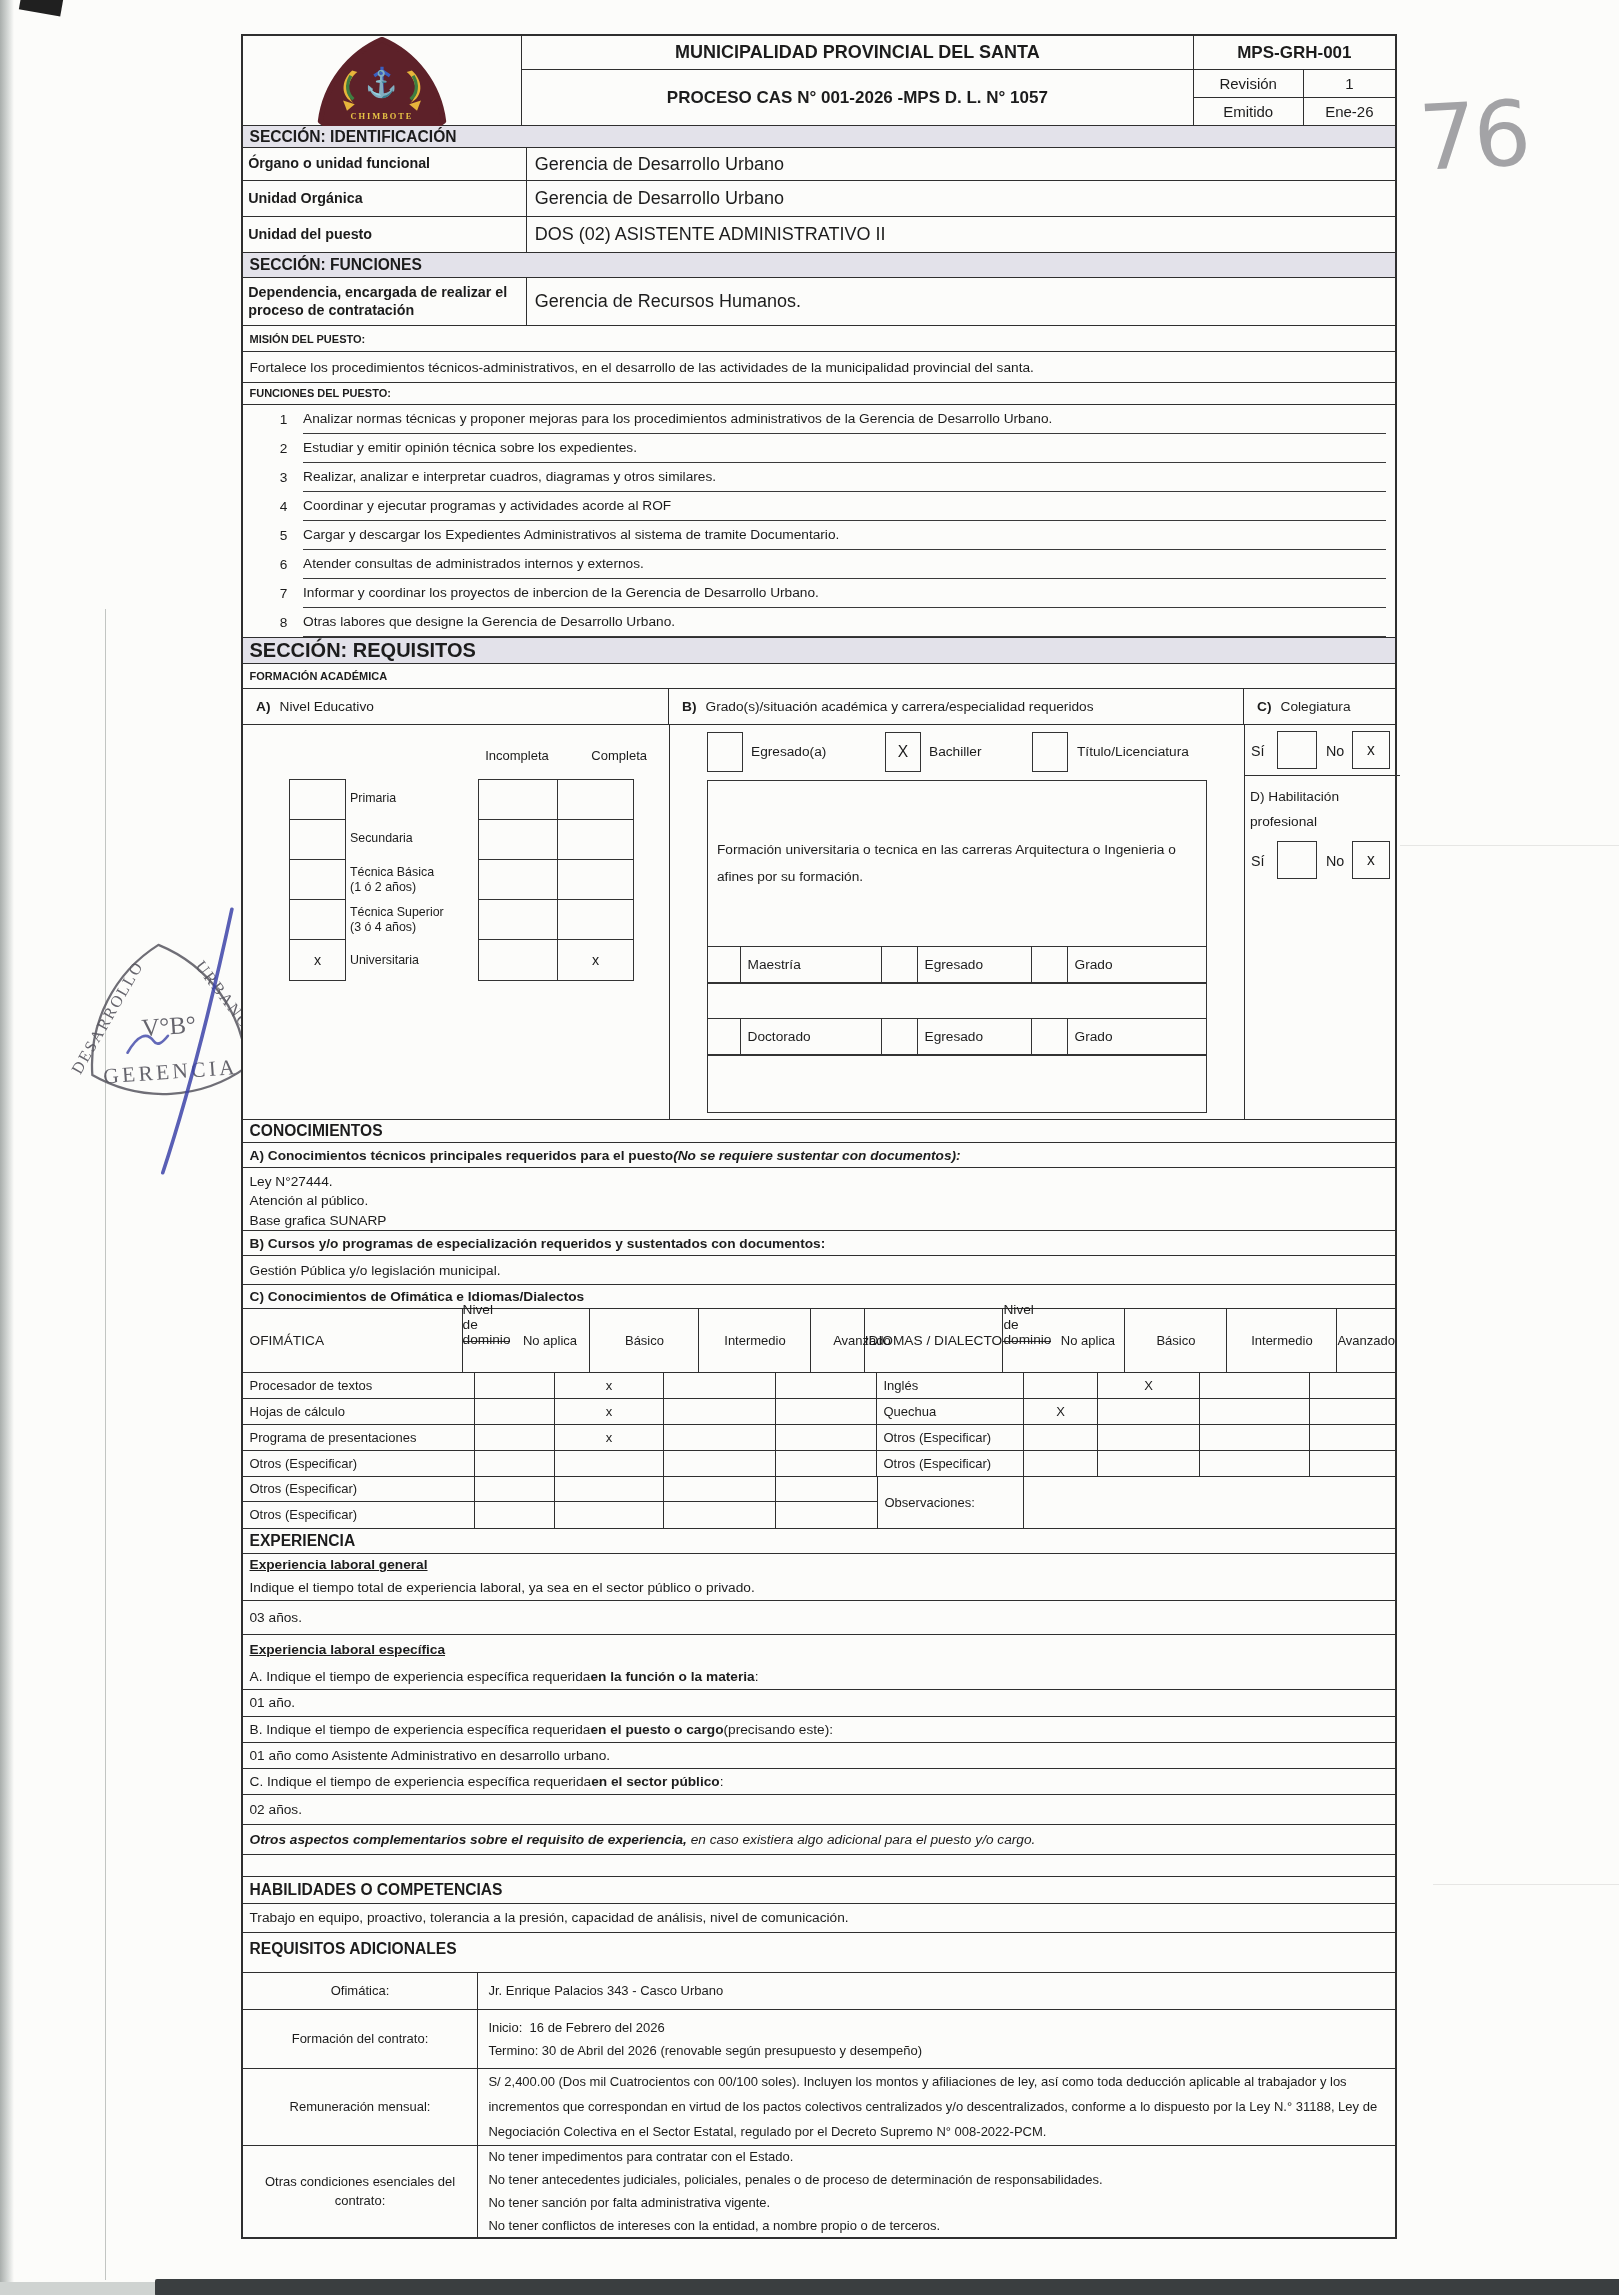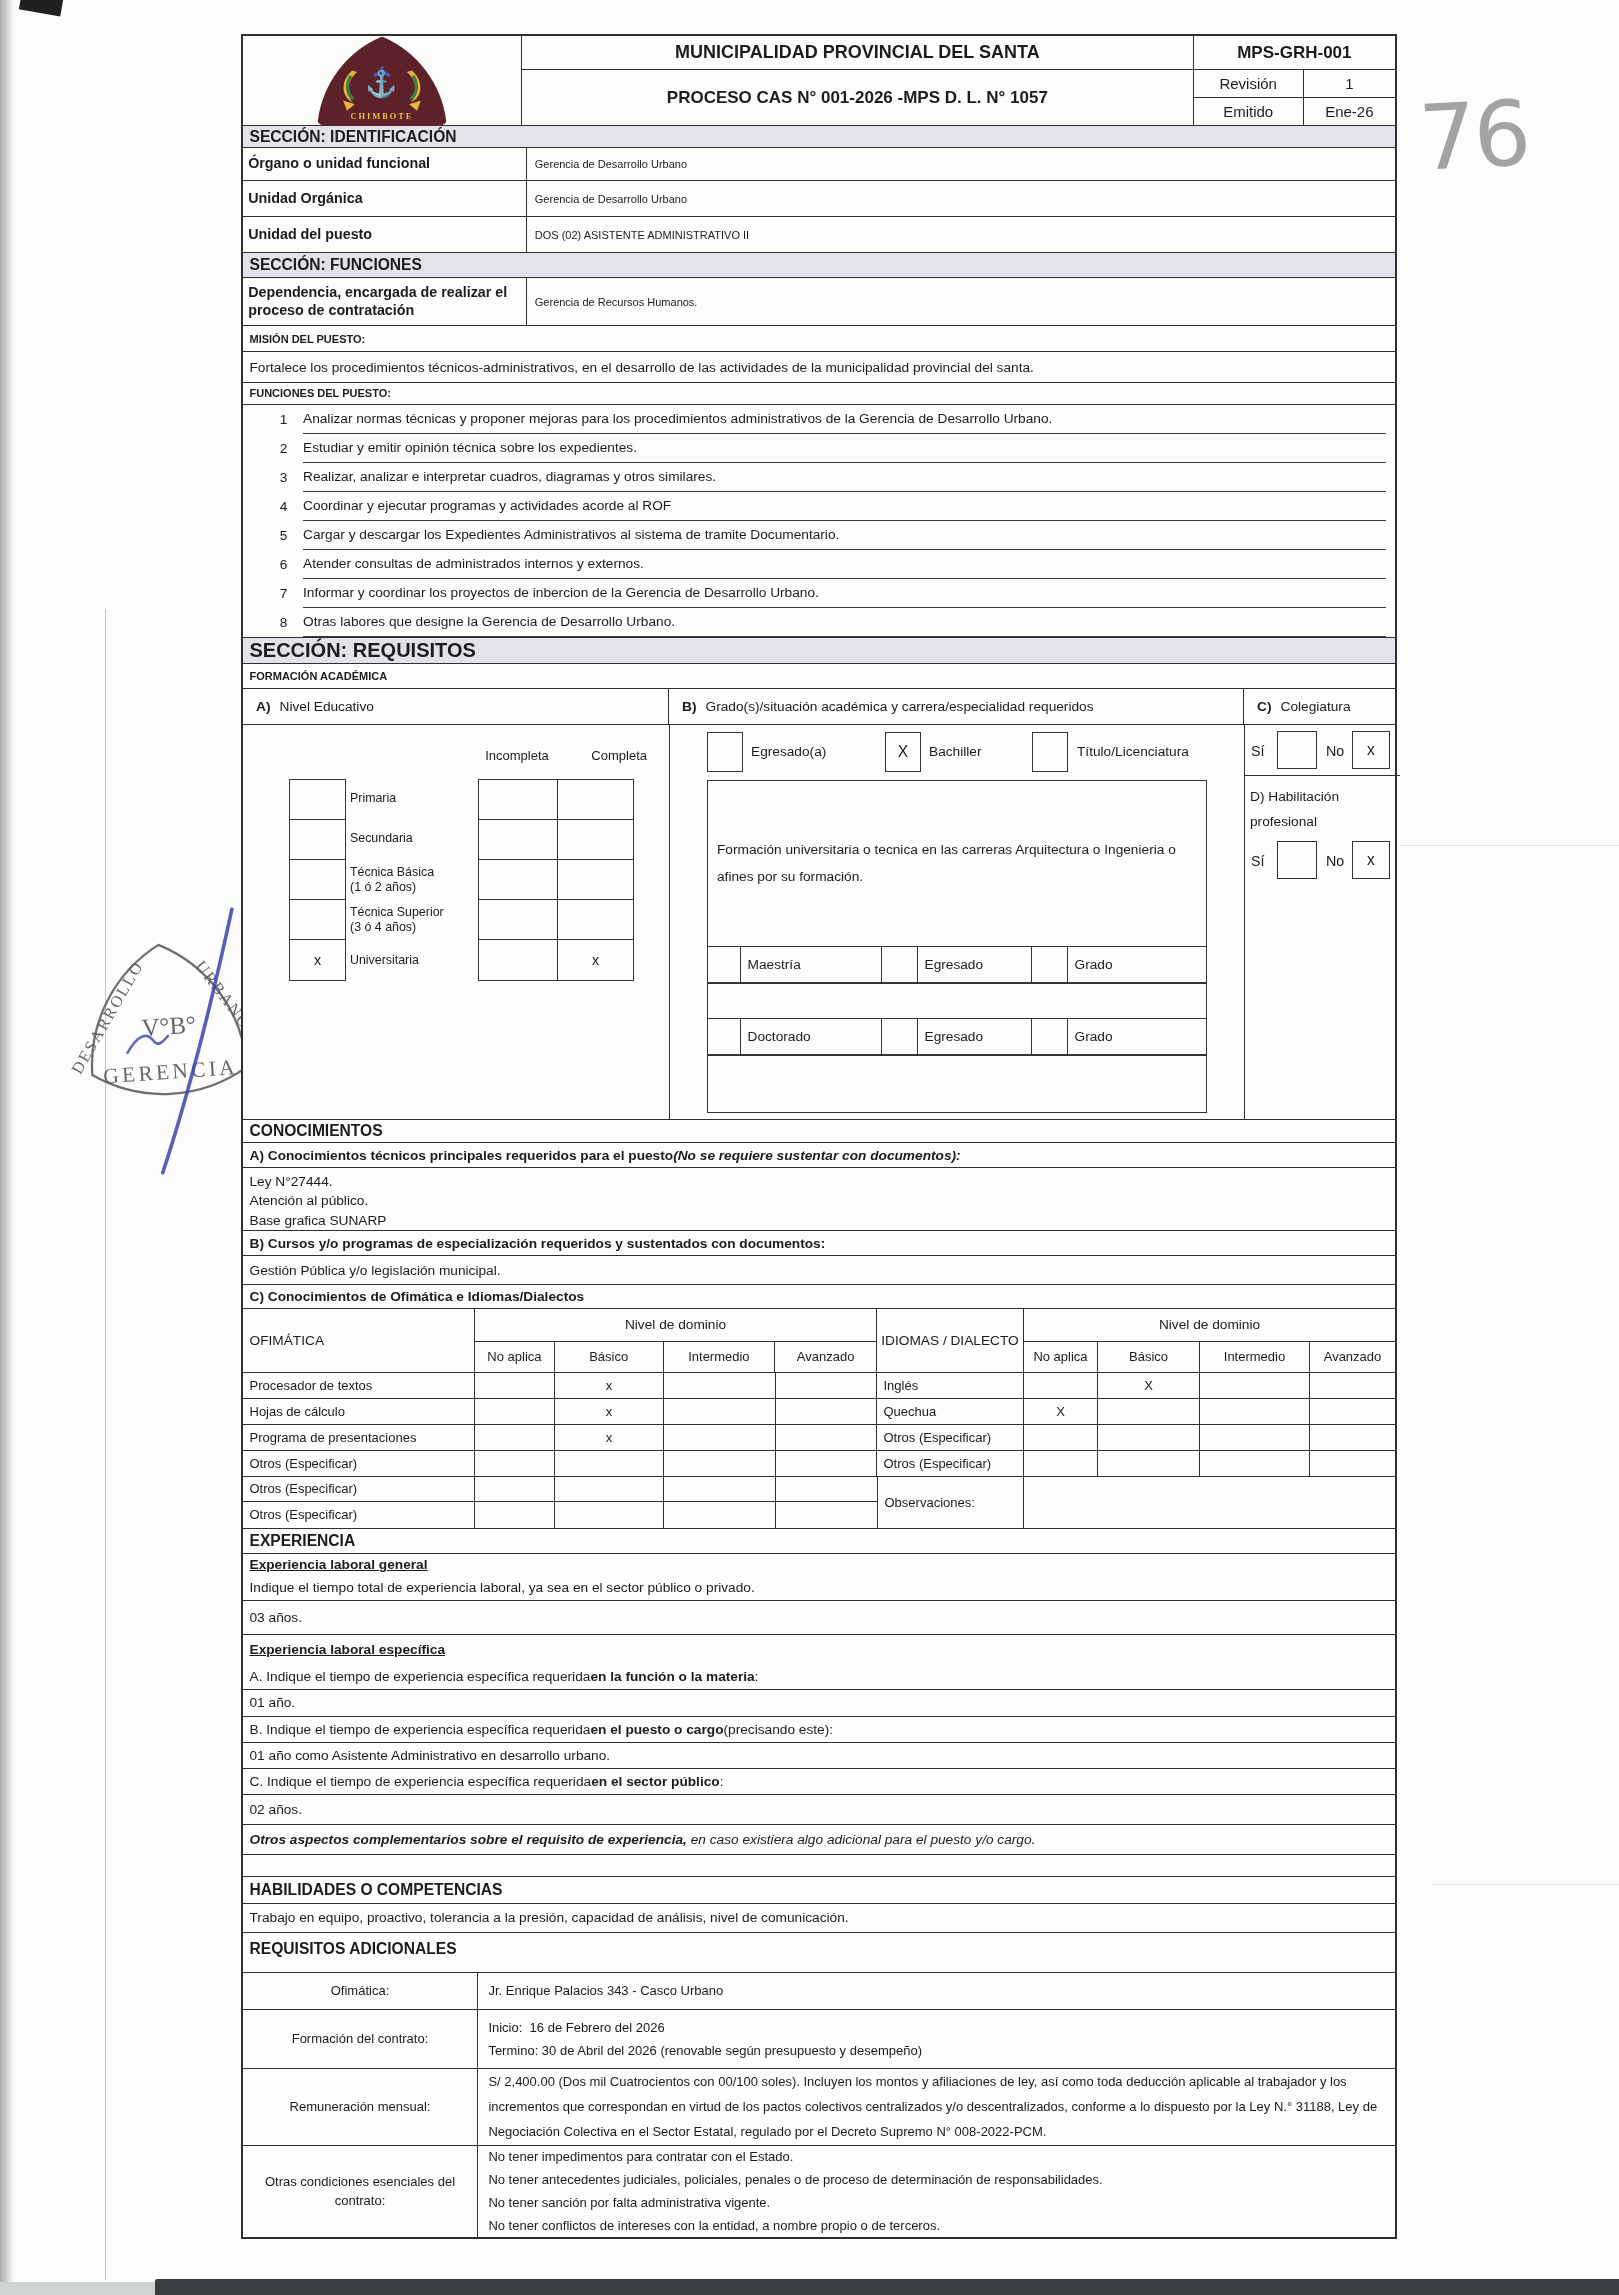--- a/index.html
+++ b/index.html
@@ -51,21 +51,21 @@
     font-weight:bold;font-size:17px;}
   .hdr-rv{height:28px;border-bottom:1.3px solid var(--bd);display:flex;}
   .hdr-em{flex:1;display:flex;}
   .hdr-cell-l{width:110px;border-right:1.3px solid var(--bd);display:flex;align-items:center;justify-content:center;font-size:15px;}
   .hdr-cell-v{flex:1;display:flex;align-items:center;justify-content:center;font-size:15px;}
 
   
   .id-row{display:flex;}
   .id-label{width:284px;border-right:1.3px solid var(--bd);font-weight:bold;font-size:14.3px;
     display:flex;align-items:center;padding:2.6px 5.2px;line-height:17.6px;}
-  .id-value{flex:1;display:flex;align-items:center;padding-left:7.8px;font-size:11px;text-align:right;}
+  .id-value{flex:1;display:flex;align-items:center;padding-left:7.8px;font-size:18px;text-align:right;}
 
   
   .func-row{height:29px;position:relative;}
   .func-num{position:absolute;left:26px;top:0;width:29px;height:100%;display:flex;align-items:center;
     justify-content:center;font-size:13.7px;}
   .func-text{margin-left:60px;margin-right:9px;height:100%;display:flex;align-items:center;
     border-bottom:1.3px solid #3a3a3a;font-size:13.7px;}
   .func-row:last-child .func-text{border-bottom:1.3px solid #3a3a3a;}
 
   
@@ -91,21 +91,21 @@
   .gcell:last-child{border-bottom:none;}
   .lvl{position:absolute;left:107px;width:130px;height:40px;display:flex;flex-direction:column;justify-content:center;}
   .lvl span{font-size:12.4px;line-height:14.3px;}
   .pg-strip{position:absolute;left:464px;width:500px;height:38px;border:1.3px solid #333;display:flex;}
   .pg-cell{border-right:1.3px solid #333;display:flex;align-items:center;padding-left:6.5px;font-size:13.7px;}
   .pg-cb{display:flex;align-items:center;justify-content:center;font-size:14.3px;padding-left:0;}
 
   
   .of-head{display:flex;height:64px;border-bottom:1.3px solid var(--bd);}
   .of-name{width:232px;border-right:1.3px solid var(--bd);display:flex;align-items:center;padding-left:6.5px;font-size:13.7px;}
-  .of-group{display:flex;flex-direction:column;border-right:1.3px solid var(--bd);justify-content:flex-end;}
+  .of-group{display:flex;flex-direction:row;border-right:1.3px solid var(--bd);}
   .of-group-top{height:33px;border-bottom:1.3px solid var(--bd);display:flex;align-items:center;justify-content:center;font-size:13.7px;}
   .of-group-cells{flex:1;display:flex;}
   .of-col{border-right:1.3px solid var(--bd);display:flex;align-items:center;justify-content:center;font-size:13px;}
   .of-col:last-child{border-right:none;}
   .of-lang{width:147px;border-right:1.3px solid var(--bd);display:flex;align-items:center;justify-content:center;
     font-size:13.7px;text-align:center;}
   .of-row{display:flex;height:26px;border-bottom:1.3px solid var(--bd);}
   .of-row:last-child{border-bottom:1.3px solid var(--bd);}
   .ofc{border-right:1.3px solid var(--bd);display:flex;align-items:center;font-size:13px;}
   .ofc.nm{width:232px;padding-left:6.5px;}

